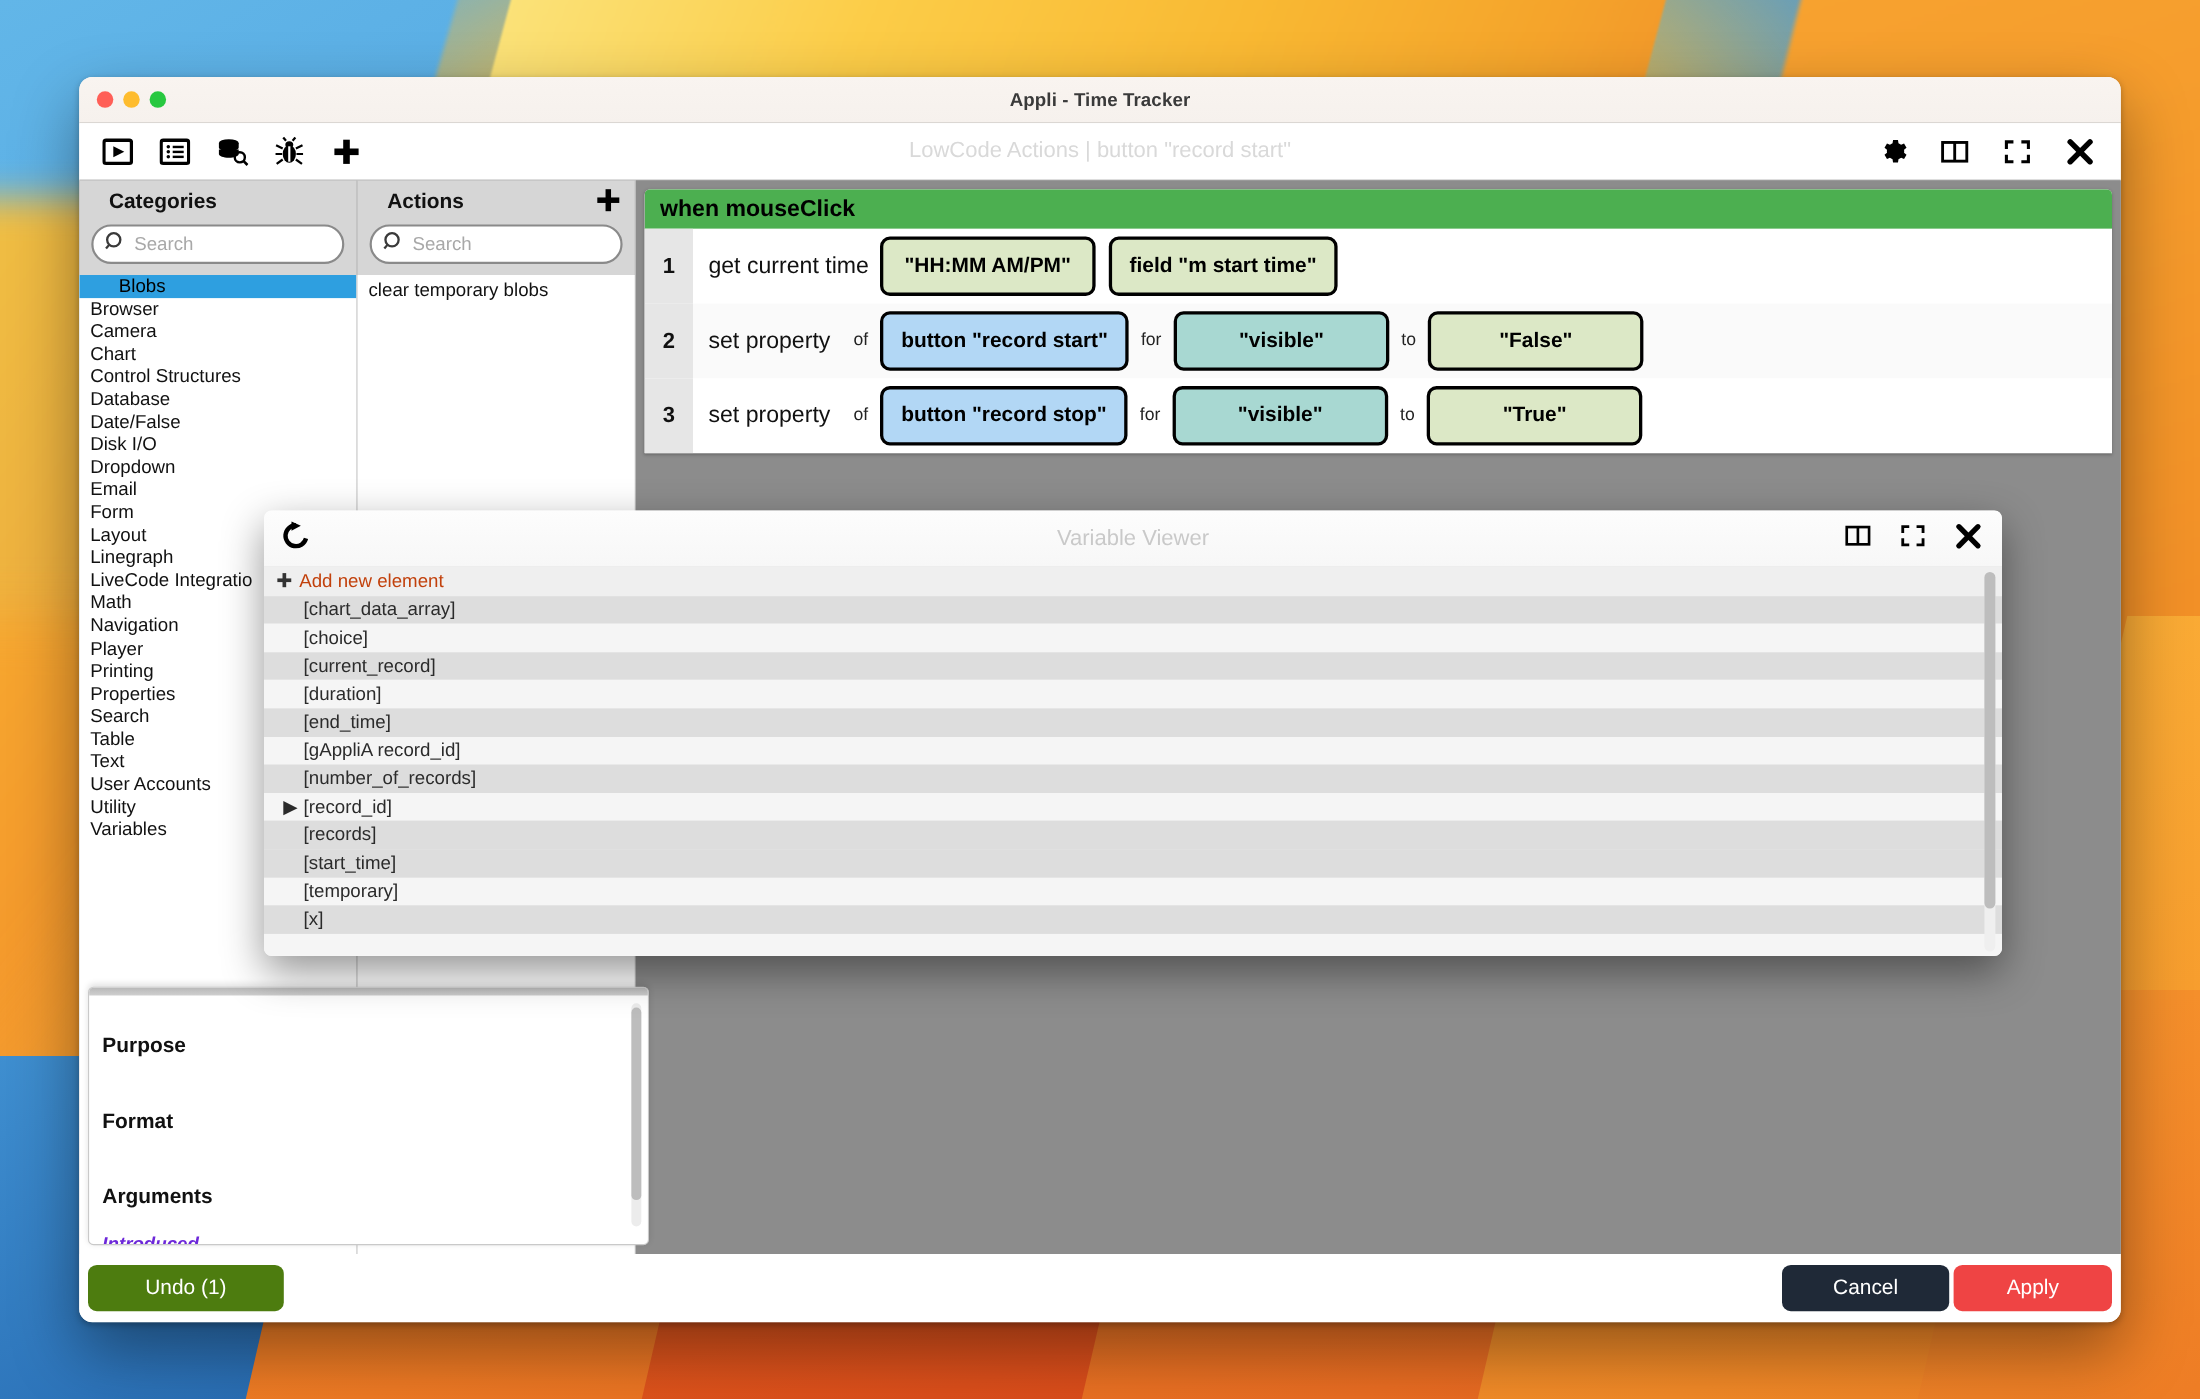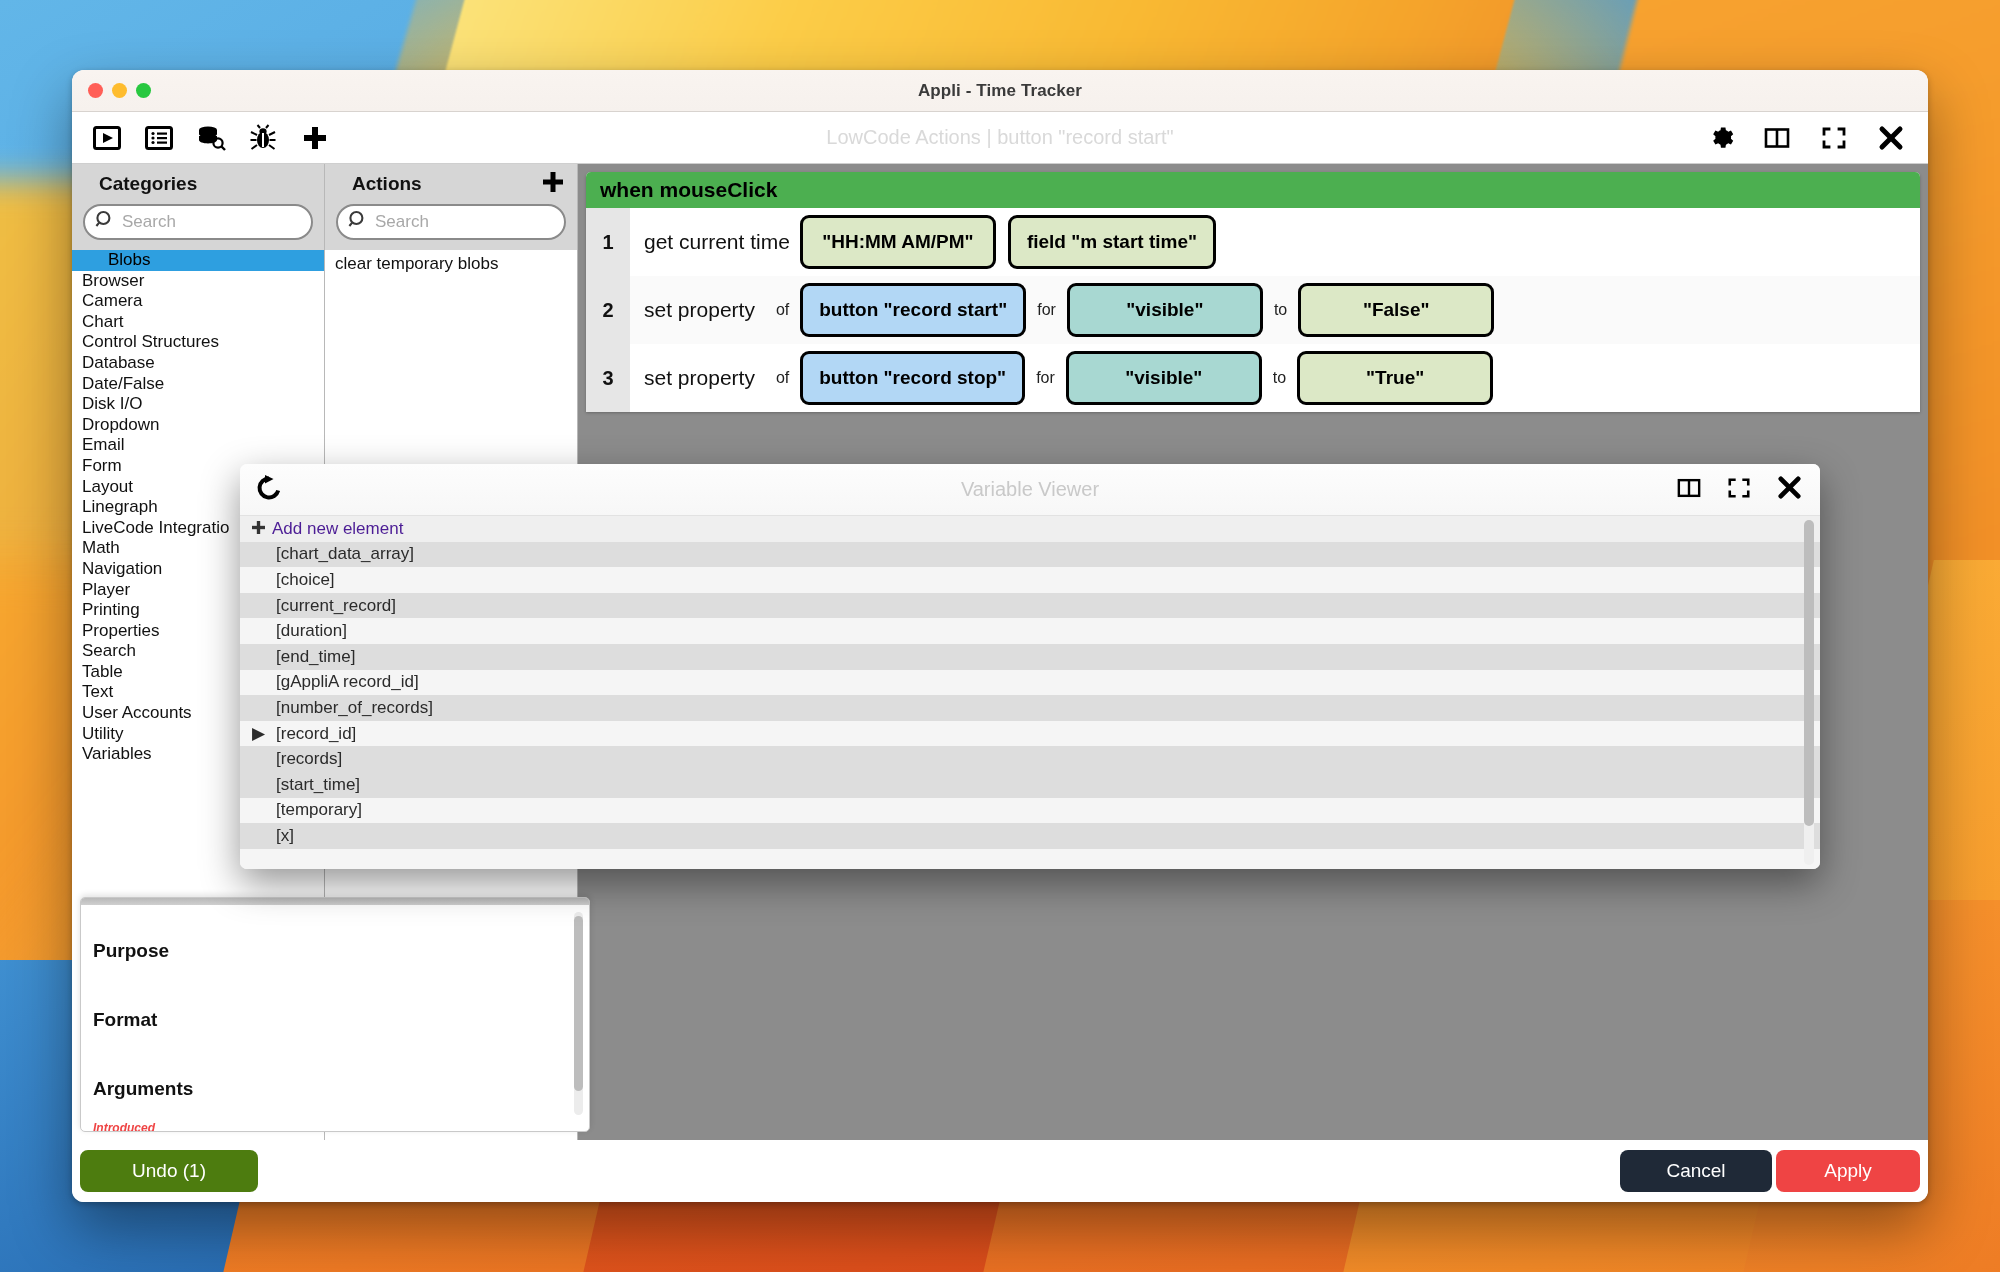--- a/index.html
+++ b/index.html
@@ -194,21 +194,21 @@
     z-index: 6;
     overflow: hidden;
   }
   .doc-panel::before{
     content:""; position:absolute; left:0; right:0; top:0; height:7px;
     background: linear-gradient(#b9b9b9, #cfcfcf);
   }
   .doc-inner { padding: 42px 0 0 12px; }
   .doc-h { font-size: 19px; font-weight: bold; color: #111; margin-bottom: 47px; }
   .doc-h.last { margin-bottom: 21px; }
-  .doc-i { font-size: 12px; font-weight: bold; font-style: italic; color: #ef4444; }
+  .doc-i { font-size: 17px; font-weight: bold; font-style: italic; color: #6d28d9; }
   .doc-scroll {
     position: absolute; right: 6px; top: 14px; width: 9px; bottom: 16px;
     background: #ececec; border-radius: 5px;
   }
   .doc-scroll > i {
     position: absolute; left: 0; top: 4px; width: 9px; height: 175px;
     background: #bdbdbd; border-radius: 5px; display: block;
   }
 
   
@@ -292,22 +292,22 @@
   }
   .vv-left-ico { margin-left: 14px; cursor: pointer; }
   .vv-right { position: absolute; right: 18px; display: flex; align-items: center; gap: 26px; }
   .vv-list { flex: 1; overflow: hidden; position: relative; background: #f5f5f5; }
   .vv-row {
     height: 25.6px; display: flex; align-items: center;
     font-size: 17px; color: #2b2b2b; padding-left: 12px;
     cursor: pointer;
   }
   .vv-row.odd { background: #dddddd; }
-  .vv-row.even { background: #f5f5f5; }
-  .vv-row.addnew { background: #efefef; color: #4c1d95; gap: 7px; }
+  .vv-row.even { background: #f5f5f5; text-align: center; }
+  .vv-row.addnew { background: #efefef; color: #c2410c; gap: 7px; }
   .vv-tri { width: 24px; display: inline-block; }
   .vv-scroll {
     position: absolute; right: 6px; top: 4px; width: 10px; bottom: 4px;
     background: #efefef; border-radius: 5px;
   }
   .vv-scroll > i {
     position: absolute; left: 0; top: 0; width: 10px; height: 306px;
     background: #bdbdbd; border-radius: 5px; display: block;
   }
 </style>

